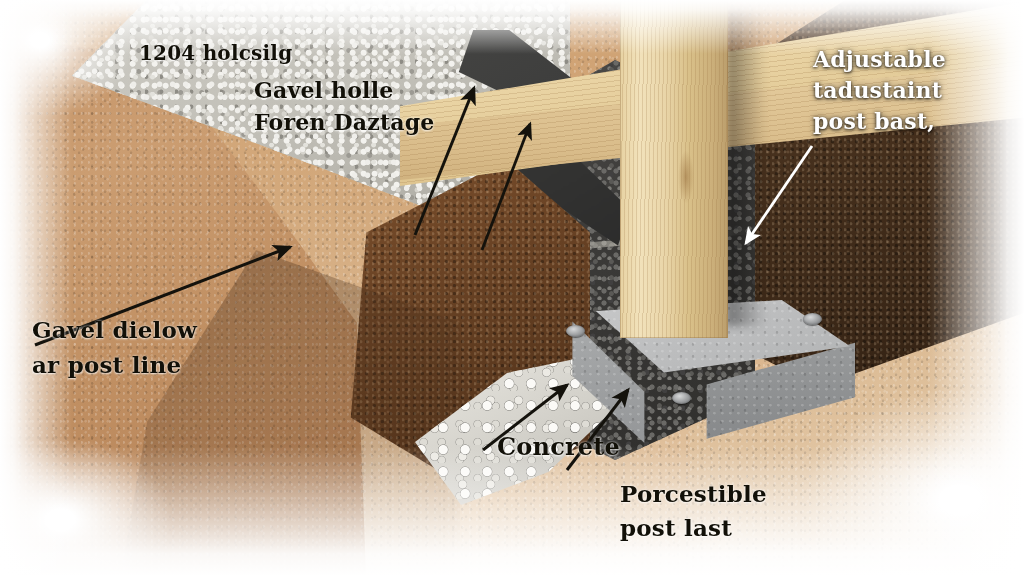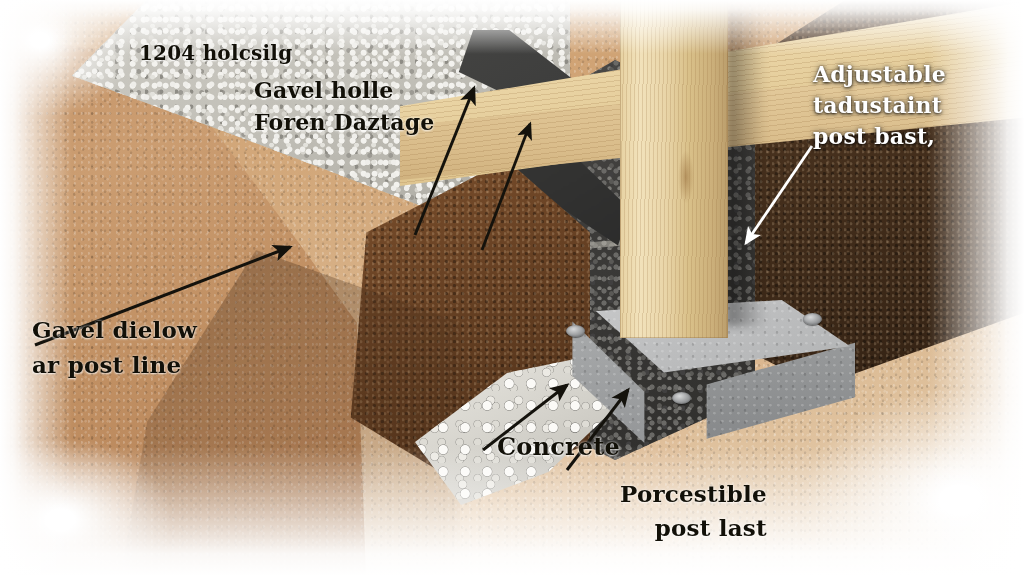--- a/index.html
+++ b/index.html
@@ -245,24 +245,24 @@
   .label-light{
     color:#ffffff;
     font-family:"DejaVu Serif",serif;
     font-weight:700;
     text-shadow:0 1px 3px rgba(0,0,0,.85), 0 0 6px rgba(0,0,0,.55);
   }
 
   #lbl-gravel-hole-top{left:139px;top:40px;font-size:20px;line-height:26px;}
   #lbl-gravel-hole{left:219px;top:74px;font-size:22px;line-height:32px;margin-left:35px;}
   #lbl-gravel-below{left:32px;top:312px;font-size:23px;line-height:35px;}
-  #lbl-adjustable{left:813px;top:59px;font-size:22px;line-height:31px;}
+  #lbl-adjustable{left:813px;top:44px;font-size:22px;line-height:31px;}
   #lbl-propert{left:806px;top:136px;font-size:22px;line-height:31px;}
   #lbl-concrete{left:497px;top:432px;font-size:24px;line-height:30px;}
-  #lbl-porcestible{left:620px;top:477px;font-size:23px;line-height:34px;text-align:right;}
+  #lbl-porcestible{left:620px;top:477px;font-size:23px;line-height:34px;}
 </style>
 </head>
 <body>
 
 <div id="scene">
 
   <div class="layer" id="ground">
       <div class="grain"></div>
     </div>
 

